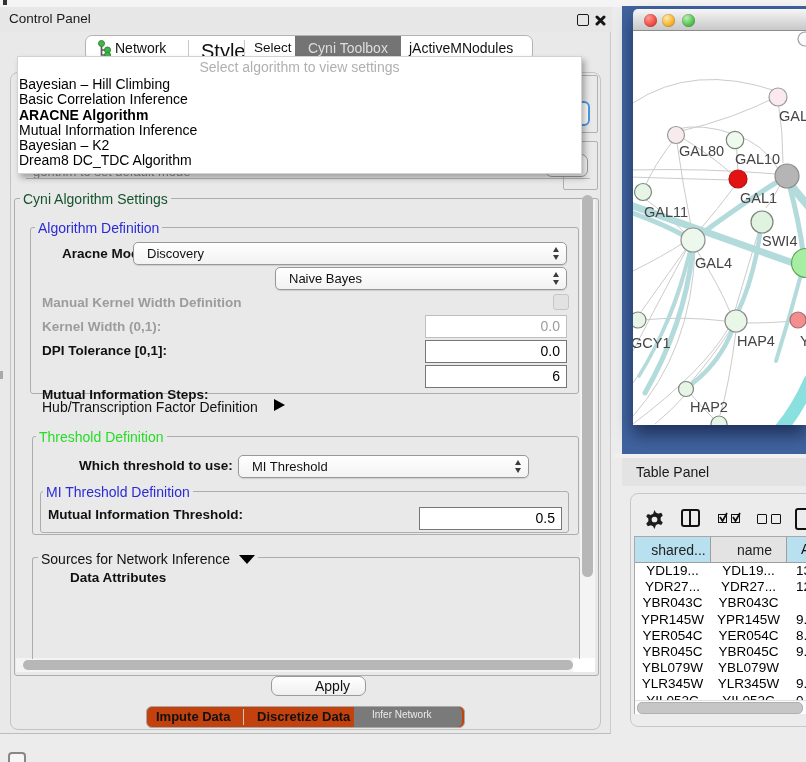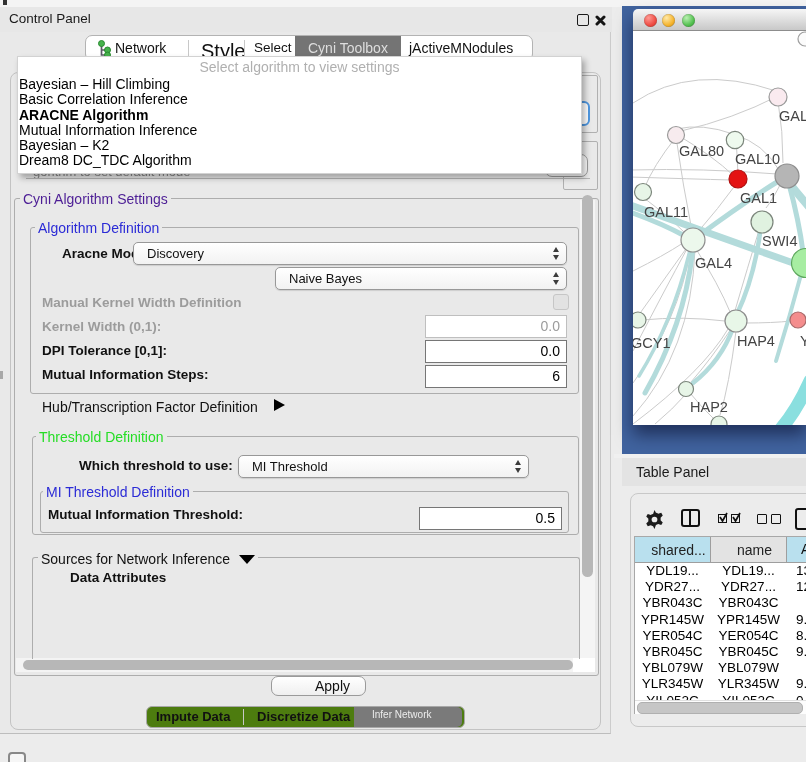--- a/index.html
+++ b/index.html
@@ -73,21 +73,21 @@
       Bayesian – Hill Climbing<br>
       Basic Correlation Inference<br>
       <b>ARACNE Algorithm</b><br>
       Mutual Information Inference<br>
       Bayesian – K2<br>
       Dream8 DC_TDC Algorithm
     </div>
   </div>
 
   <div class="grp" style="left:14px;top:191px;width:583px;height:476px;"></div>
-  <div class="gtitle" style="left:20px;top:184px;color:#4c1d95;">Cyni Algorithm Settings</div>
+  <div class="gtitle" style="left:20px;top:184px;color:#14532d;">Cyni Algorithm Settings</div>
 
   <div class="abs" style="left:580px;top:193px;width:15px;height:458px;background:#f4f4f4;"></div>
   <div class="abs" style="left:582px;top:188px;width:11px;height:382px;background:#b7b7b7;border-radius:6px;"></div>
   <div class="abs" style="left:16px;top:651px;width:579px;height:14px;background:#f4f4f4;"></div>
   <div class="abs" style="left:23px;top:653px;width:550px;height:10px;background:#b7b7b7;border-radius:5px;"></div>
   <div class="abs" style="left:573px;top:651px;width:22px;height:14px;background:#fff;"></div>
 
   <div class="grp" style="left:30px;top:220px;width:547px;height:165px;"></div>
   <div class="gtitle" style="left:35px;top:213px;color:#2b2bd6;">Algorithm Definition</div>
 
@@ -104,21 +104,21 @@
 
   <div class="glbl" style="left:42px;top:288px;">Manual Kernel Width Definition</div>
   <div class="abs" style="left:553px;top:287px;width:14px;height:14px;background:#e2e2e2;border:1px solid #c6c6c6;border-radius:3px;"></div>
 
   <div class="glbl" style="left:42px;top:312px;">Kernel Width (0,1):</div>
   <div class="fieldd" style="left:425px;top:308px;width:142px;height:23px;">0.0</div>
 
   <div class="blbl" style="left:42px;top:336px;">DPI Tolerance [0,1]:</div>
   <div class="field" style="left:425px;top:333px;width:142px;height:23px;">0.0</div>
 
-  <div class="blbl" style="left:42px;top:360px;">Mutual Information Steps:</div>
+  <div class="blbl" style="left:42px;top:380px;">Mutual Information Steps:</div>
   <div class="field" style="left:425px;top:358px;width:142px;height:23px;">6</div>
 
   <div class="lbl" style="left:42px;top:392px;font-size:14px;">Hub/Transcription Factor Definition</div>
   <div class="abs" style="left:274px;top:392px;width:0;height:0;border-top:6.5px solid transparent;border-bottom:6.5px solid transparent;border-left:11px solid #000;"></div>
 
   <div class="grp" style="left:32px;top:429px;width:545px;height:97px;"></div>
   <div class="gtitle" style="left:36px;top:422px;color:#25dd25;">Threshold Definition</div>
 
   <div class="blbl" style="left:79px;top:451px;text-align:center;">Which threshold to use:</div>
   <div class="combo" style="left:238px;top:448px;width:289px;height:21px;">
@@ -133,21 +133,21 @@
   <div class="field" style="left:419px;top:500px;width:143px;height:23px;">0.5</div>
 
   <div class="grp" style="left:32px;top:550px;width:546px;height:101px;border-bottom:none;border-radius:3px 3px 0 0;"></div>
   <div class="gtitle" style="left:38px;top:544px;color:#111;">Sources for Network Inference<span style="display:inline-block;width:0;height:0;border-left:8px solid transparent;border-right:8px solid transparent;border-top:9px solid #000;margin-left:9px;"></span></div>
 
   <div class="blbl" style="left:36px;top:563px;padding-left:34px;">Data Attributes</div>
 
 
   <div class="abs" style="left:271px;top:669px;width:65px;height:18px;background:linear-gradient(#ffffff,#efefef);border:1px solid #9a9a9a;border-radius:7px;text-align:center;font-size:14px;color:#111;line-height:18px;padding-left:28px;">Apply</div>
 
-  <div class="abs" style="left:146px;top:699px;width:317px;height:20px;background:#4d7c0f;border:1px solid #a8a8a8;border-radius:6px;overflow:hidden;">
+  <div class="abs" style="left:146px;top:699px;width:317px;height:20px;background:#c2410c;border:1px solid #a8a8a8;border-radius:6px;overflow:hidden;">
     <div class="abs" style="left:9px;top:2px;font-size:13px;font-weight:bold;color:#111;">Impute Data</div>
     <div class="sep" style="left:96px;top:2px;height:16px;"></div>
     <div class="abs" style="left:110px;top:2px;font-size:13px;font-weight:bold;color:#111;">Discretize Data</div>
     <div class="abs" style="left:207px;top:0;width:108px;height:20px;background:#7a7a7a;border-radius:0 5px 5px 0;"></div>
     <div class="abs" style="left:225px;top:2px;font-size:10px;color:#ececec;">Infer Network</div>
   </div>
 </div>
 
 <div class="abs" style="left:617px;top:374px;width:5px;height:6px;background:#6a6a6a;border-radius:2px 3px 0 2px;"></div>
 <div class="abs" style="left:0;top:371px;width:3px;height:8px;background:#a8a8a8;"></div>

